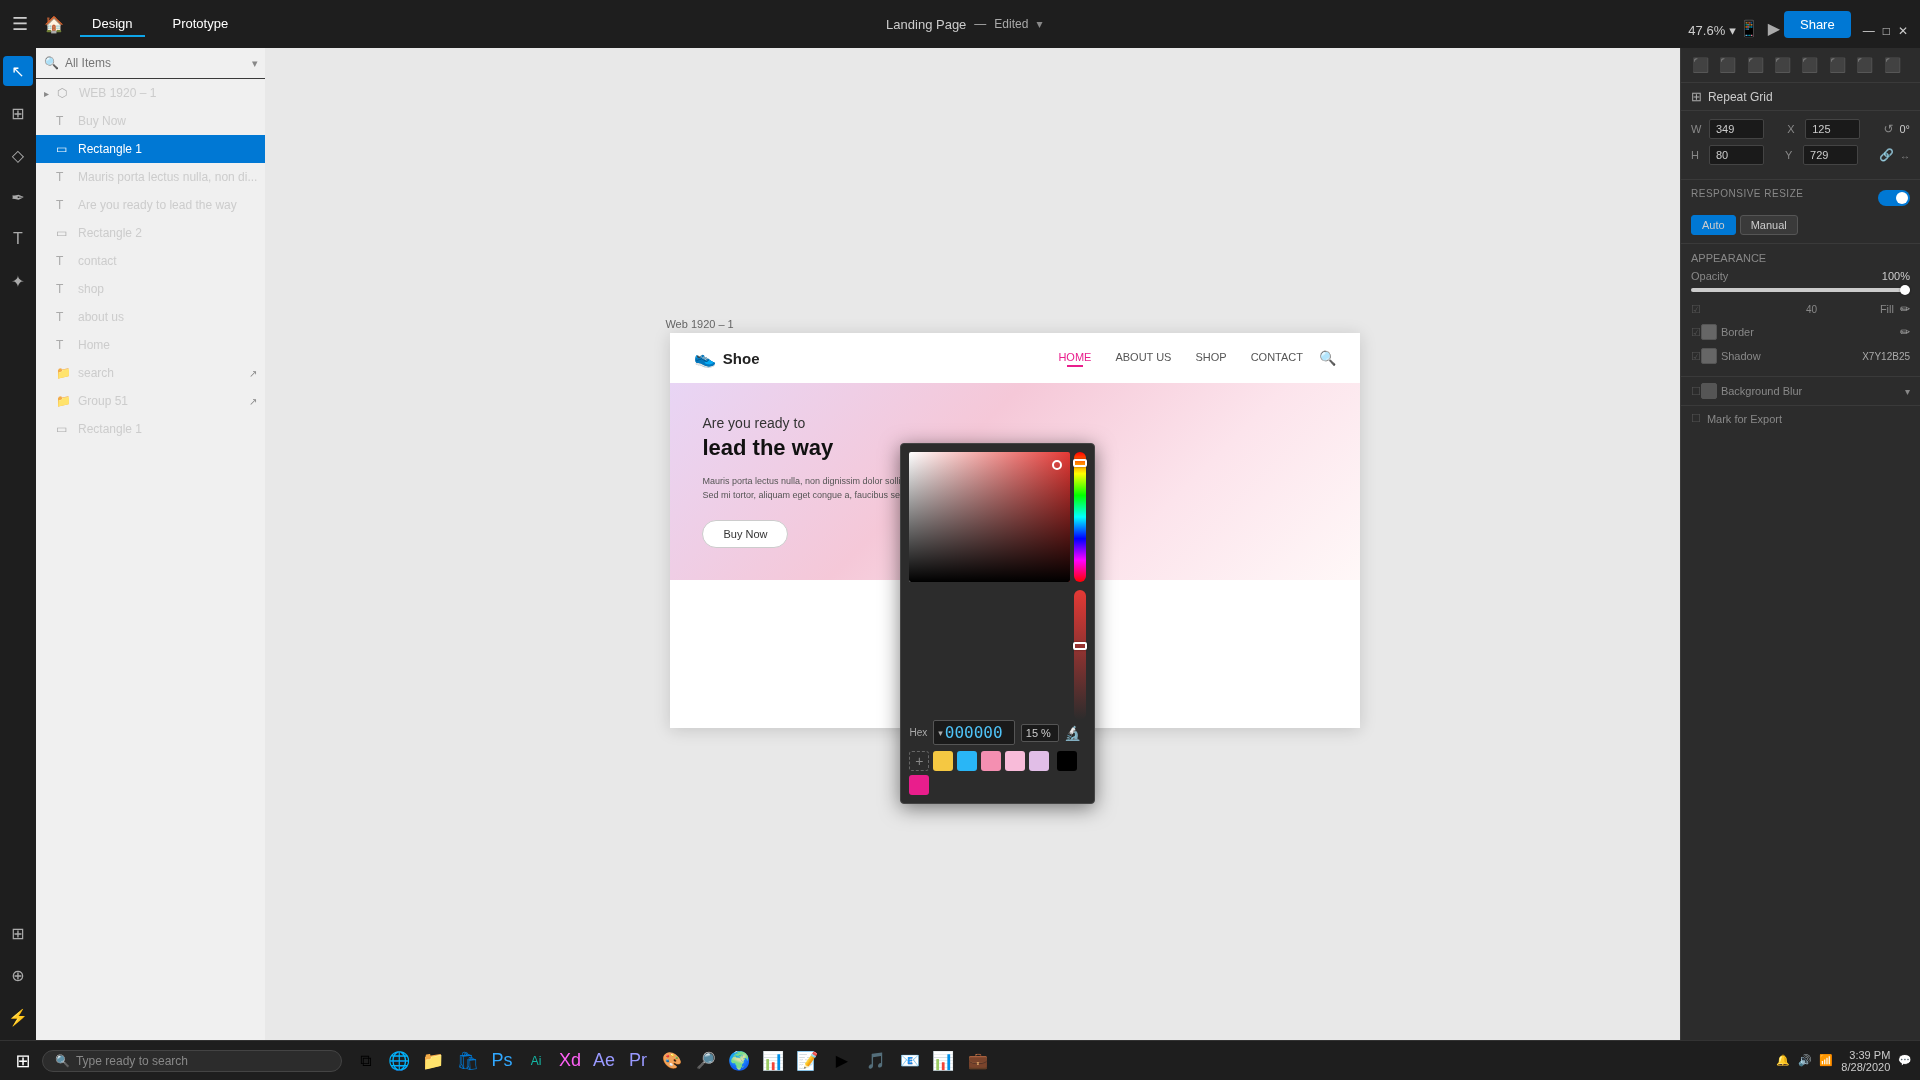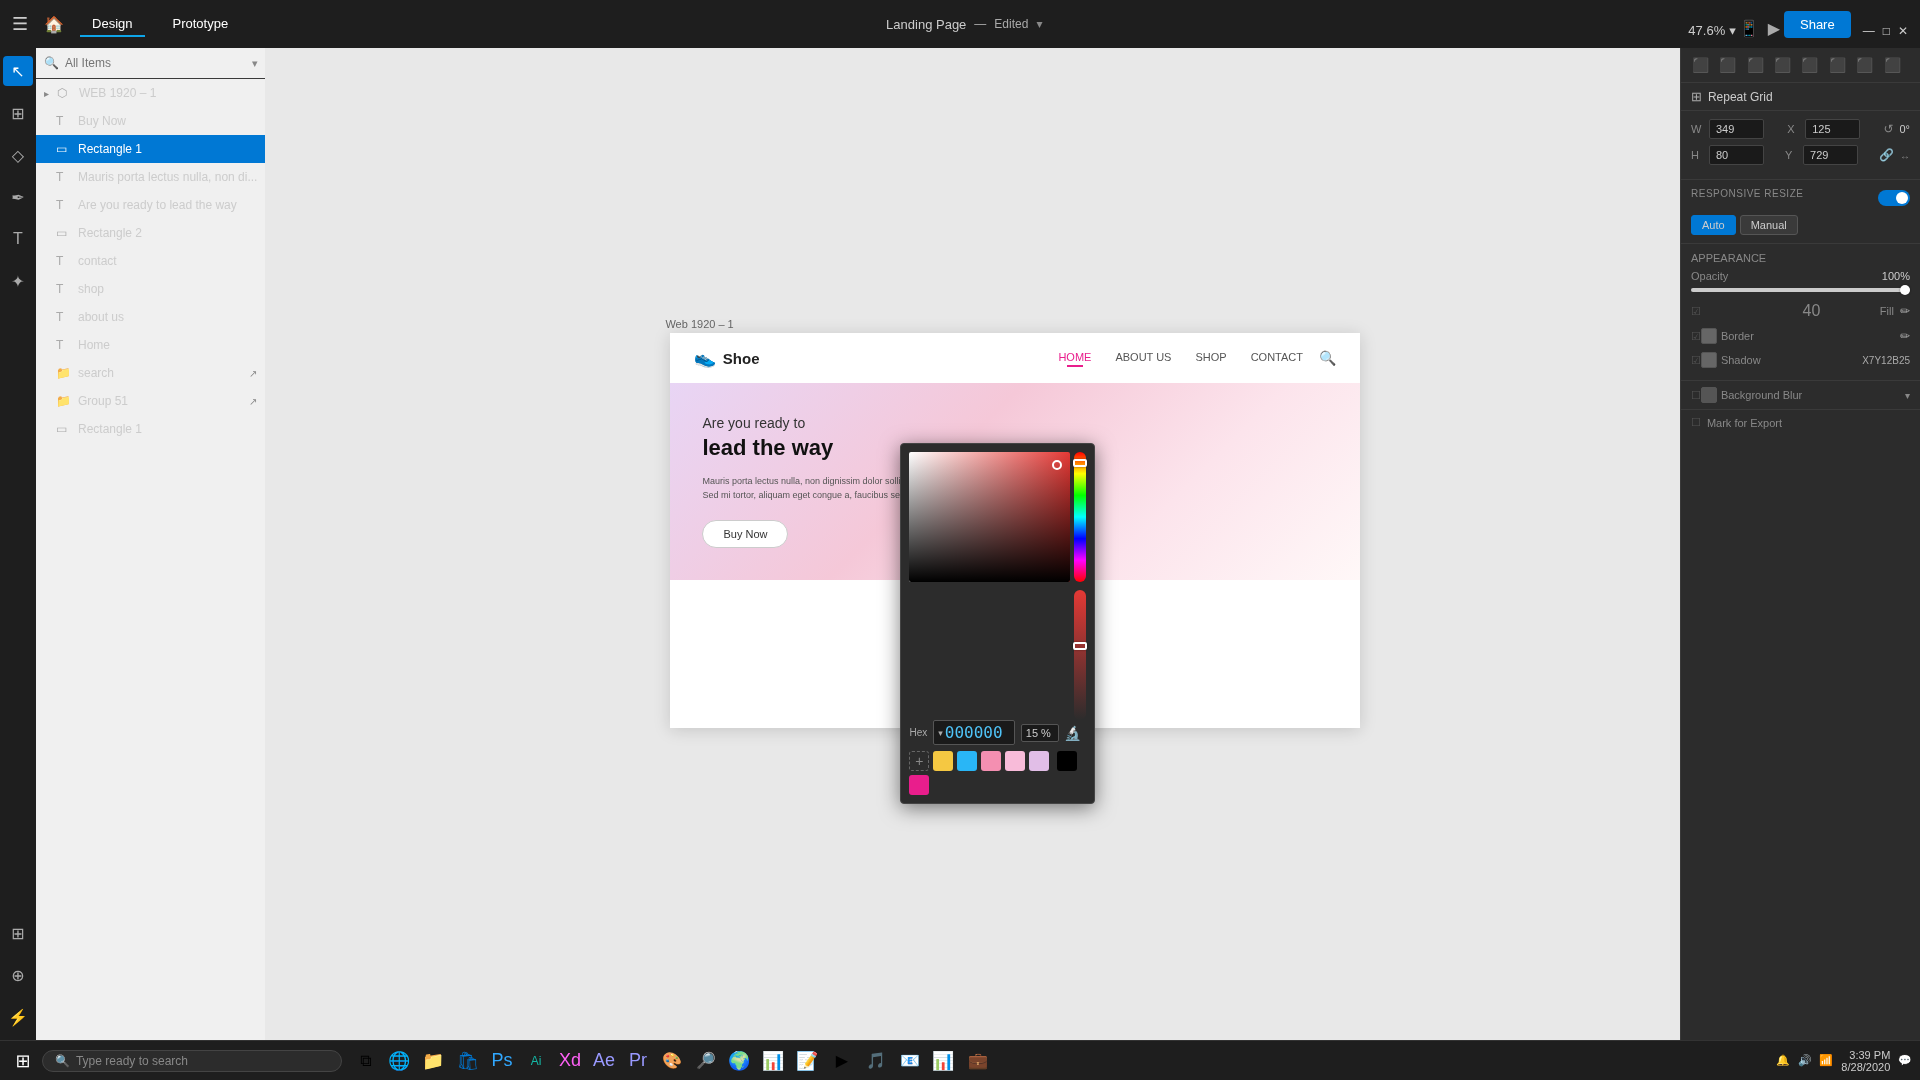--- a/index.html
+++ b/index.html
@@ -404,21 +404,21 @@
         <span class="opacity-label">Opacity</span>
         <span class="opacity-val">100%</span>
       </div>
       <div class="opacity-slider">
         <div class="opacity-slider-fill" style="width:100%;"></div>
         <div class="opacity-handle"></div>
       </div>
 
       <div style="display:flex;align-items:center;justify-content:space-between;padding:4px 0;">
         <span style="color:#555;font-size:11px;width:20px;">☑</span>
-        <span style="color:#888;font-size:16px;margin-left:32px;">40</span>
+        <span style="color:#888;font-size:10px;margin-left:32px;">40</span>
         <div style="display:flex;align-items:center;gap:6px;">
           <span style="color:#888;font-size:11px;">Fill</span>
           <span class="fill-edit">✏</span>
         </div>
       </div>
 
       <div class="prop-row">
         <span style="color:#555;font-size:11px;">☑</span>
         <div class="prop-swatch"></div>
         <span class="border-num" style="color:#888;font-size:11px;flex:1;margin-left:4px;">Border</span>

